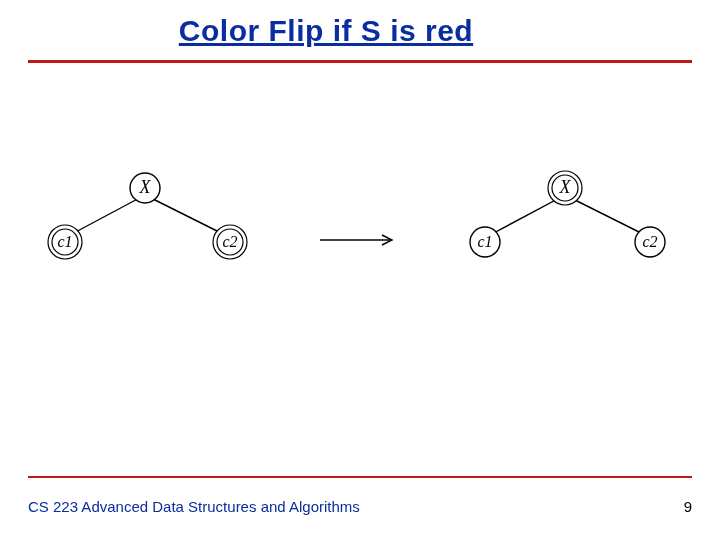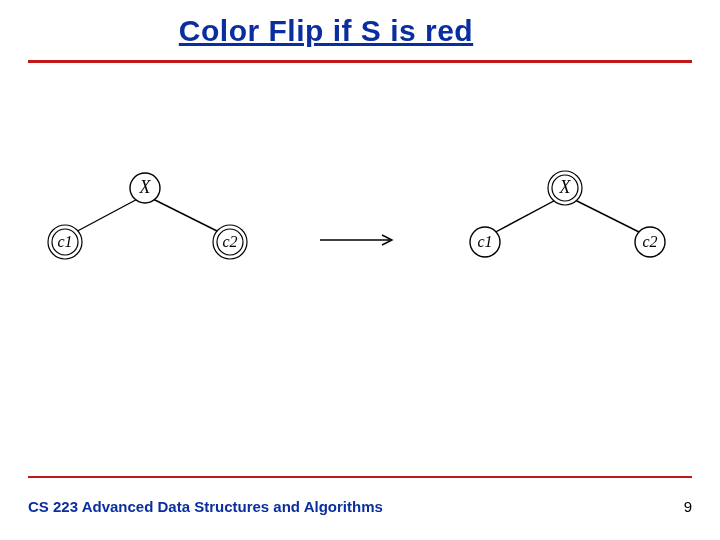--- a/index.html
+++ b/index.html
@@ -33,21 +33,21 @@
   .hr-bot { top: 476px; left: 28px; width: 664px; height: 2px; }
   .diagram {
     position: absolute;
     left: 40px; top: 170px;
     width: 640px; height: 110px;
   }
   .footer {
     position: absolute;
     top: 498px; left: 28px;
     font-size: 15px;
-    font-weight: bold;
+    font-weight: normal;
     color: #0a2ea0;
   }
   .pagenum {
     position: absolute;
     top: 498px; right: 28px;
     font-size: 15px;
     color: #000;
   }
 </style>
 </head>

